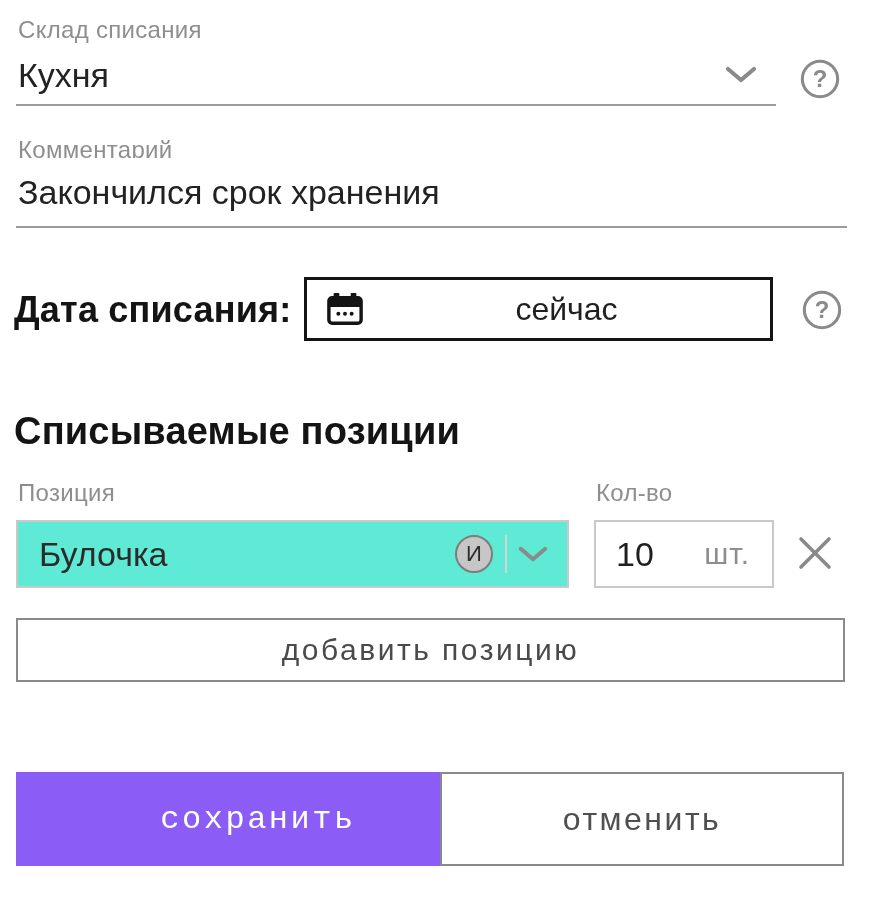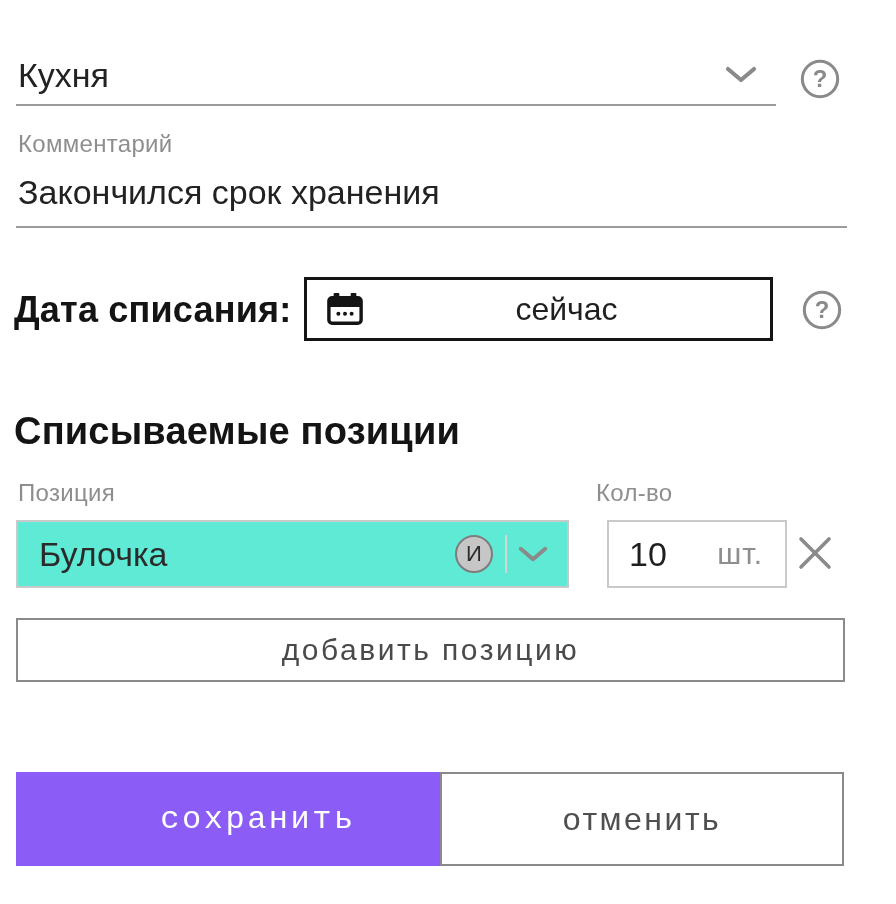--- a/index.html
+++ b/index.html
@@ -38,21 +38,21 @@
   .warehouse-field .value { font-size: 34px; color: #222222; flex: 1 1 auto; }
   .help-btn {
     position: absolute;
     width: 42px; height: 42px;
     border: none; background: transparent; padding: 0;
     cursor: pointer; line-height: 0;
   }
   .help-1 { left: 799px; top: 58px; }
   .help-2 { left: 801px; top: 289px; }
   
-  .lbl-comment { top: 130px; }
+  .lbl-comment { top: 136px; }
   .comment-field {
     position: absolute;
     left: 16px; top: 158px;
     width: 831px; height: 70px;
     border-bottom: 2px solid #9b9b9b;
     display: flex; align-items: center;
     padding-left: 2px;
     background: #fff;
   }
   .comment-field .value { font-size: 34px; color: #222222; }
@@ -116,21 +116,20 @@
   }
   .qty-field {
     position: absolute;
     left: 594px; top: 520px;
     width: 180px; height: 68px;
     border: 2px solid #c9c9c9;
     background: #fff;
     display: flex; align-items: center;
     padding: 0 22px 0 20px;
     cursor: text;
-    margin-left: 13px;
   }
   .qty-field .qty-value { font-size: 34px; color: #1f1f1f; flex: 1 1 auto; }
   .qty-field .unit { font-size: 30px; color: #8e8e8e; letter-spacing: 1px; }
   .delete-btn {
     position: absolute;
     left: 794px; top: 532px;
     width: 42px; height: 42px;
     border: none; background: transparent; padding: 0;
     cursor: pointer; line-height: 0;
   }
@@ -167,20 +166,21 @@
     letter-spacing: 2.5px;
     cursor: pointer;
   }
   .icon { display: inline-block; line-height: 0; flex: 0 0 auto; }
 </style>
 </head>
 <body>
 
 <div class="app">
 
+  <div class="field-label lbl-warehouse">Склад списания</div>
   <div class="warehouse-field">
     <span class="value">Кухня</span>
     <span class="icon">
       <svg width="34" height="18" viewBox="0 0 34 18">
         <polyline points="4,3 17,14 30,3" fill="none" stroke="#8a8a8a" stroke-width="4.2" stroke-linecap="round" stroke-linejoin="round"></polyline>
       </svg>
     </span>
   </div>
   <button class="help-btn help-1">
     <span class="icon">

